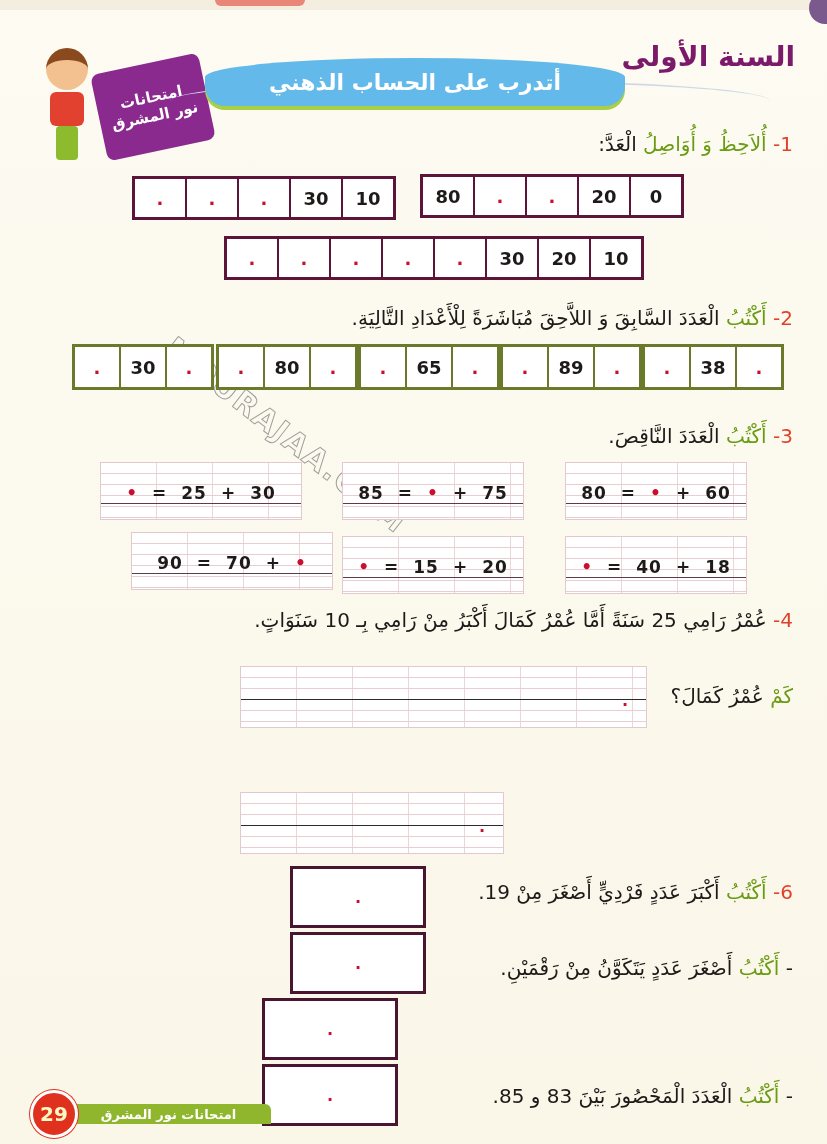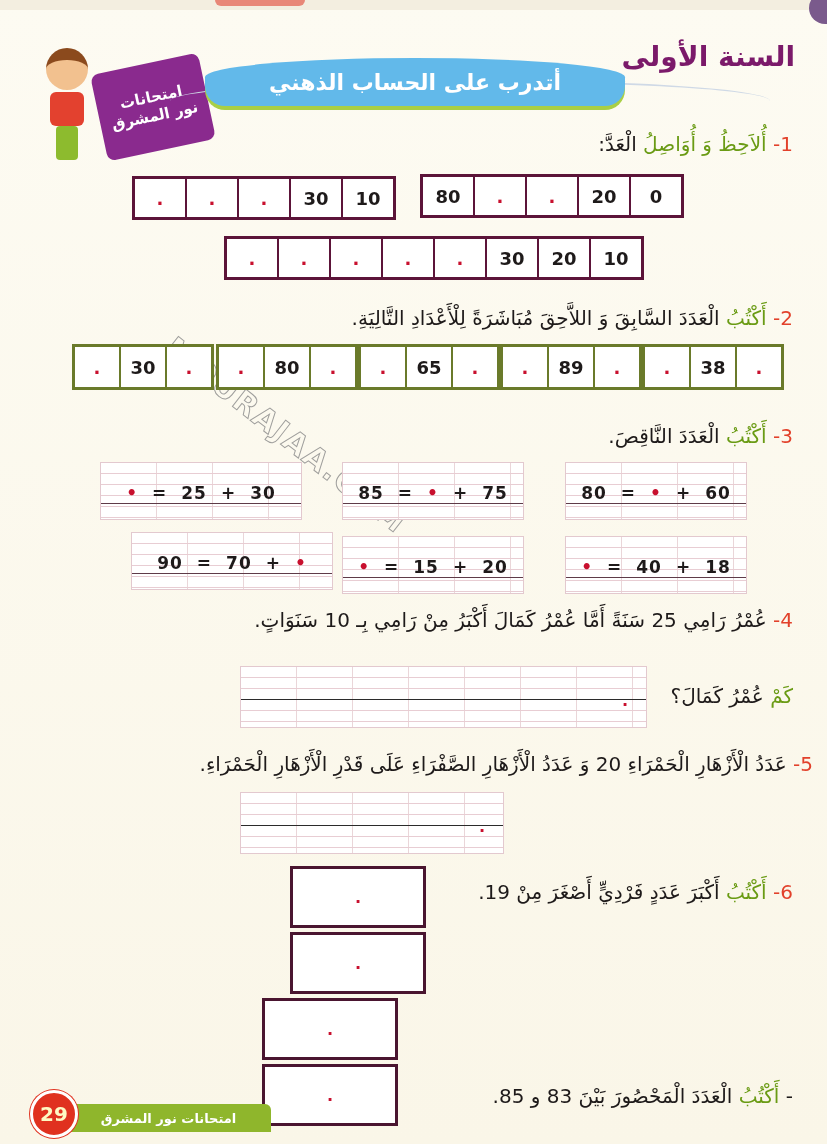--- a/index.html
+++ b/index.html
@@ -36,21 +36,21 @@
     background-color:#fff;}
   .lined .eq{position:absolute;left:0;right:0;top:18px;height:22px;border-bottom:1.5px solid #5e3b48;font-weight:bold;font-size:17px;display:flex;align-items:flex-end;justify-content:center;gap:14px;letter-spacing:1px;}
   .answer-lined{position:absolute;height:60px;border:1px solid #e3c9cf;background:
     repeating-linear-gradient(180deg,transparent 0 10px,#e8cdd3 10px 11px),
     repeating-linear-gradient(90deg,transparent 0 55px,#ead6d9 55px 56px);background-color:#fff;}
   .answer-lined .line{position:absolute;left:0;right:0;top:32px;border-bottom:1.5px solid #2b2b2b;}
   .answer-lined .dot{position:absolute;right:18px;top:24px;}
   .ansbox{position:absolute;width:130px;height:56px;border:3px solid #4a1530;background:#fff;display:flex;align-items:center;justify-content:center;}
   .footer{position:absolute;left:30px;top:1090px;width:220px;height:32px;}
   .footer .badge{position:absolute;left:0;top:0;width:42px;height:42px;border-radius:50%;background:#e0311f;color:#fef9c3;font-weight:bold;font-size:20px;display:flex;align-items:center;justify-content:center;border:3px solid #fff;box-shadow:0 0 0 1px #e0311f;}
-  .footer .strip{position:absolute;left:36px;top:14px;width:205px;height:28px;background:#8fb62c;color:#fff;font-weight:bold;font-size:13px;display:flex;align-items:center;justify-content:center;border-radius:0 6px 0 0;direction:rtl;}
+  .footer .strip{position:absolute;left:36px;top:14px;width:205px;height:20px;background:#8fb62c;color:#fff;font-weight:bold;font-size:13px;display:flex;align-items:center;justify-content:center;border-radius:0 6px 0 0;direction:rtl;}
   .watermark{position:absolute;left:180px;top:330px;font-size:30px;font-weight:bold;color:transparent;-webkit-text-stroke:1px #888;transform:rotate(38deg);transform-origin:left top;letter-spacing:2px;opacity:.8;}
 </style>
 </head>
 <body>
 
 <div class="page">
   <div class="topbar"></div>
   <div class="topmark"></div>
   <div class="corner"></div>
 
@@ -238,40 +238,41 @@
   </div>
   <div class="answer-lined" style="left:240px;top:666px;width:405px;">
     <div class="line"></div>
     <span class="dot">.</span>
   </div>
   <div class="q" style="top:684px;">
     <span class="verb">كَمْ</span>
     <span>عُمْرُ كَمَالَ؟</span>
   </div>
 
-  <div class="q" style="top:752px;right:14px;">
-    <span class="num">5-</span>
-    <span>عَدَدُ الْأَزْهَارِ الْحَمْرَاءِ 20 وَ عَدَدُ الْأَزْهَارِ الصَّفْرَاءِ عَلَى قَدْرِ الْأَزْهَارِ الْحَمْرَاءِ.</span>
-  </div>
   <div class="answer-lined" style="left:240px;top:792px;width:262px;">
     <div class="line"></div>
     <span class="dot">.</span>
   </div>
 
   <div class="ansbox" style="left:290px;top:866px;">
       <span class="dot">.</span>
     </div>
   <div class="q" style="top:880px;">
     <span class="num">6-</span>
     <span class="verb">أَكْتُبُ</span>
     <span>أَكْبَرَ عَدَدٍ فَرْدِيٍّ أَصْغَرَ مِنْ 19.</span>
   </div>
   <div class="ansbox" style="left:290px;top:932px;">
       <span class="dot">.</span>
     </div>
+  <div class="q" style="top:956px;">
+    <span>-</span>
+    <span class="verb">أَكْتُبُ</span>
+    <span>أَصْغَرَ عَدَدٍ يَتَكَوَّنُ مِنْ رَقْمَيْنِ.</span>
+  </div>
 
   <div class="ansbox" style="left:262px;top:998px;">
       <span class="dot">.</span>
     </div>
   <div class="ansbox" style="left:262px;top:1064px;">
       <span class="dot">.</span>
     </div>
   <div class="q" style="top:1084px;">
     <span>-</span>
     <span class="verb">أَكْتُبُ</span>

